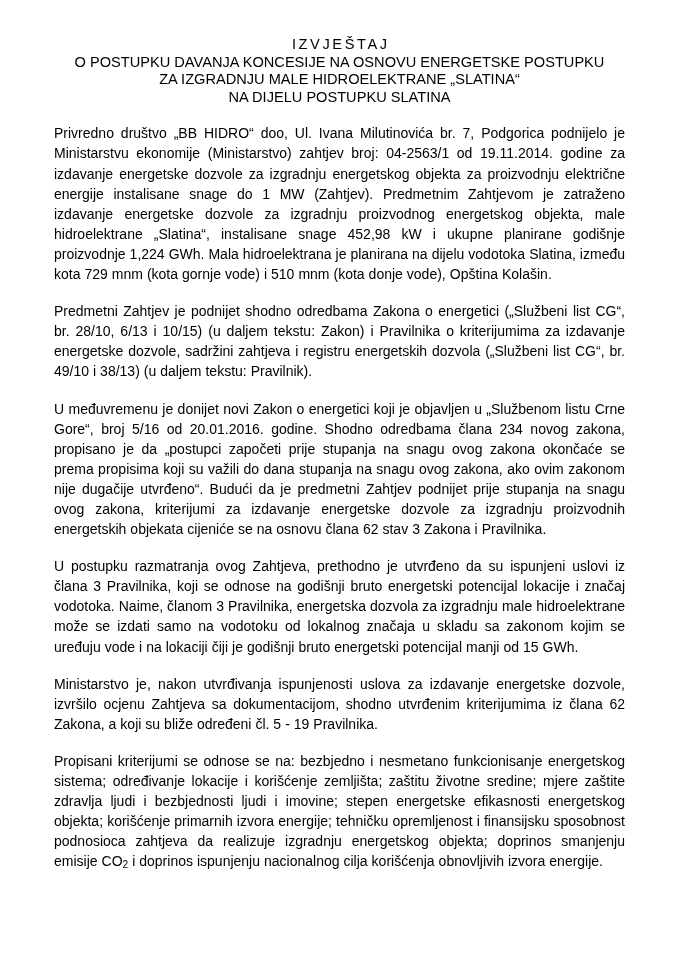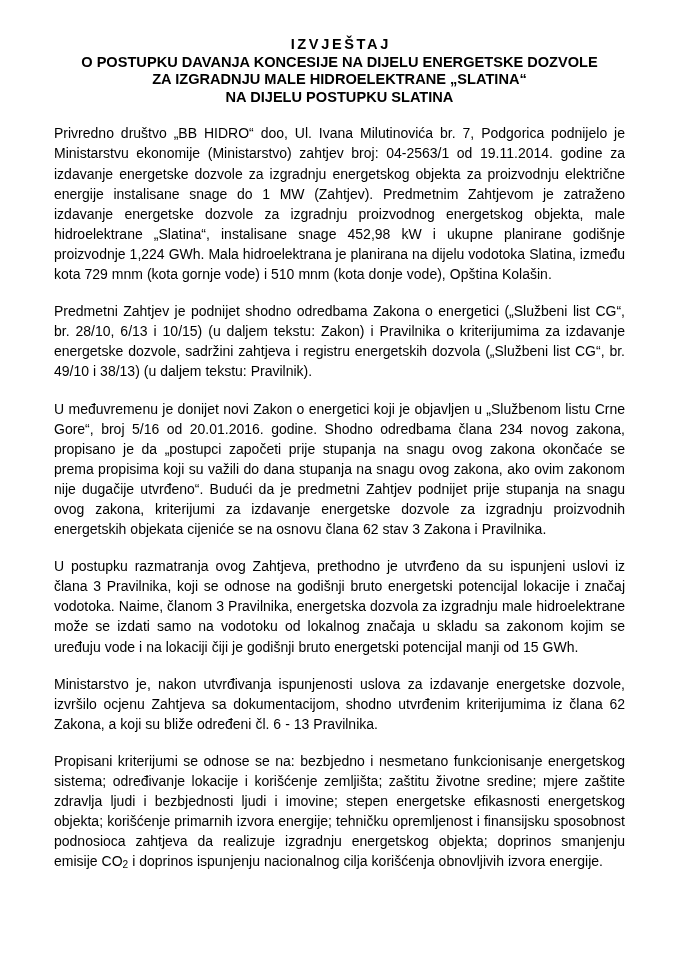--- a/index.html
+++ b/index.html
@@ -21,21 +21,21 @@
     width: 679px;
     height: 960px;
     background: #ffffff;
     box-sizing: border-box;
     padding: 36px 54px 0 54px;
   }
   .doc-title {
     margin: 0;
     padding: 0;
     text-align: center;
-    font-weight: bold;
+    font-weight: normal;
     font-size: 14.6px;
     line-height: 17.6px;
     letter-spacing: 0;
   }
   .doc-title .title-line {
     display: block;
     white-space: nowrap;
   }
   .doc-title .title-line.spaced {
     letter-spacing: 2.6px;
@@ -63,34 +63,34 @@
     vertical-align: -0.22em;
   }
 </style>
 </head>
 <body>
 
 <div class="page">
 
   <h1 class="doc-title">
     <span class="title-line spaced">IZVJEŠTAJ</span>
-    <span class="title-line">O POSTUPKU DAVANJA KONCESIJE NA DIJELU ENERGETSKE DOZVOLE</span>
+    <span class="title-line">O POSTUPKU DAVANJA KONCESIJE NA OSNOVU ENERGETSKE POSTUPKU</span>
     <span class="title-line">ZA IZGRADNJU MALE HIDROELEKTRANE „SLATINA“</span>
     <span class="title-line">NA DIJELU POSTUPKU SLATINA</span>
   </h1>
 
   <div class="body-copy">
 
     <p class="para">Privredno društvo „BB HIDRO“ doo, Ul. Ivana Milutinovića br. 7, Podgorica podnijelo je Ministarstvu ekonomije (Ministarstvo) zahtjev broj: 04-2563/1 od 19.11.2014. godine za izdavanje energetske dozvole za izgradnju energetskog objekta za proizvodnju električne energije instalisane snage do 1 MW (Zahtjev). Predmetnim Zahtjevom je zatraženo izdavanje energetske dozvole za izgradnju proizvodnog energetskog objekta, male hidroelektrane „Slatina“, instalisane snage 452,98 kW i ukupne planirane godišnje proizvodnje 1,224 GWh. Mala hidroelektrana je planirana na dijelu vodotoka Slatina, između kota 729 mnm (kota gornje vode) i 510 mnm (kota donje vode), Opština Kolašin.</p>
 
     <p class="para">Predmetni Zahtjev je podnijet shodno odredbama Zakona o energetici („Službeni list CG“, br. 28/10, 6/13 i 10/15) (u daljem tekstu: Zakon) i Pravilnika o kriterijumima za izdavanje energetske dozvole, sadržini zahtjeva i registru energetskih dozvola („Službeni list CG“, br. 49/10 i 38/13) (u daljem tekstu: Pravilnik).</p>
 
     <p class="para">U međuvremenu je donijet novi Zakon o energetici koji je objavljen u „Službenom listu Crne Gore“, broj 5/16 od 20.01.2016. godine. Shodno odredbama člana 234 novog zakona, propisano je da „postupci započeti prije stupanja na snagu ovog zakona okončaće se prema propisima koji su važili do dana stupanja na snagu ovog zakona, ako ovim zakonom nije dugačije utvrđeno“. Budući da je predmetni Zahtjev podnijet prije stupanja na snagu ovog zakona, kriterijumi za izdavanje energetske dozvole za izgradnju proizvodnih energetskih objekata cijeniće se na osnovu člana 62 stav 3 Zakona i Pravilnika.</p>
 
     <p class="para">U postupku razmatranja ovog Zahtjeva, prethodno je utvrđeno da su ispunjeni uslovi iz člana 3 Pravilnika, koji se odnose na godišnji bruto energetski potencijal lokacije i značaj vodotoka. Naime, članom 3 Pravilnika, energetska dozvola za izgradnju male hidroelektrane može se izdati samo na vodotoku od lokalnog značaja u skladu sa zakonom kojim se uređuju vode i na lokaciji čiji je godišnji bruto energetski potencijal manji od 15 GWh.</p>
 
-    <p class="para">Ministarstvo je, nakon utvrđivanja ispunjenosti uslova za izdavanje energetske dozvole, izvršilo ocjenu Zahtjeva sa dokumentacijom, shodno utvrđenim kriterijumima iz člana 62 Zakona, a koji su bliže određeni čl. 6 - 13 Pravilnika.</p>
+    <p class="para">Ministarstvo je, nakon utvrđivanja ispunjenosti uslova za izdavanje energetske dozvole, izvršilo ocjenu Zahtjeva sa dokumentacijom, shodno utvrđenim kriterijumima iz člana 62 Zakona, a koji su bliže određeni čl. 5 - 19 Pravilnika.</p>
 
     <p class="para"><span>Propisani kriterijumi se odnose se na: bezbjedno i nesmetano funkcionisanje energetskog sistema; određivanje lokacije i korišćenje zemljišta; zaštitu životne sredine; mjere zaštite zdravlja ljudi i bezbjednosti ljudi i imovine; stepen energetske efikasnosti energetskog objekta; korišćenje primarnih izvora energije; tehničku opremljenost i finansijsku sposobnost podnosioca zahtjeva da realizuje izgradnju energetskog objekta; doprinos smanjenju emisije CO</span><sub>2</sub><span> i doprinos ispunjenju nacionalnog cilja korišćenja obnovljivih izvora energije.</span></p>
 
   </div>
 
 </div>
 
 </body></html>

